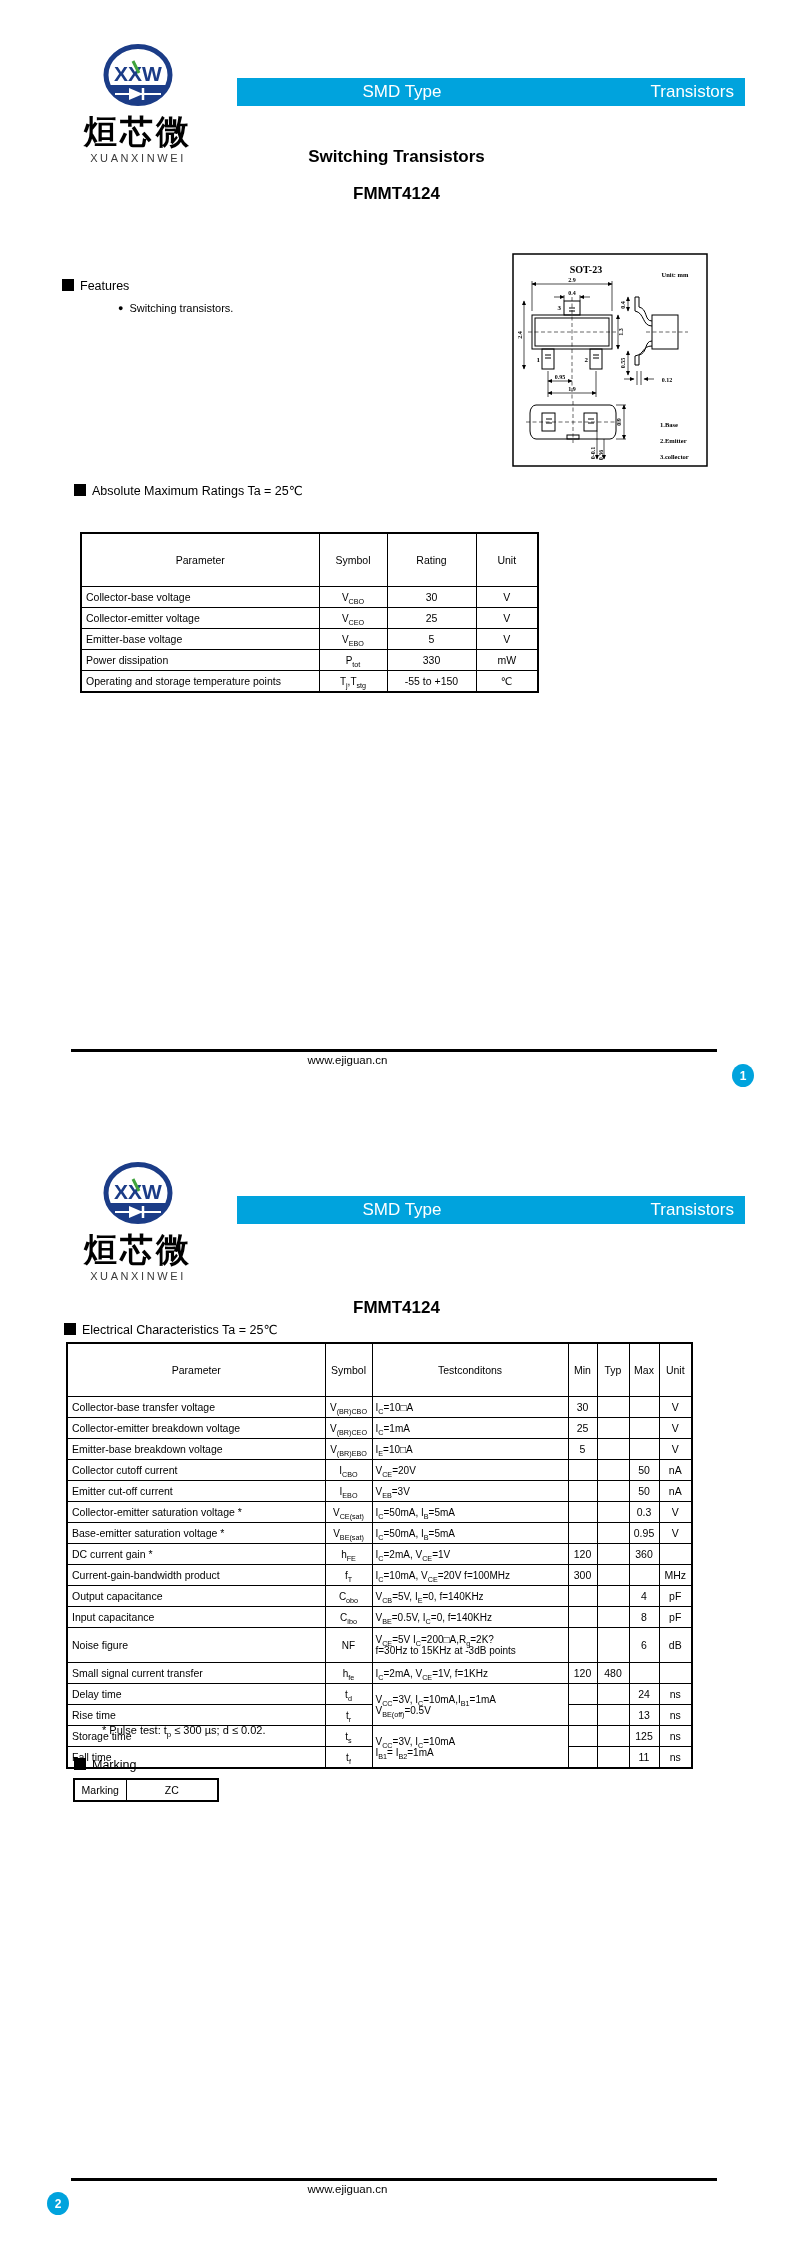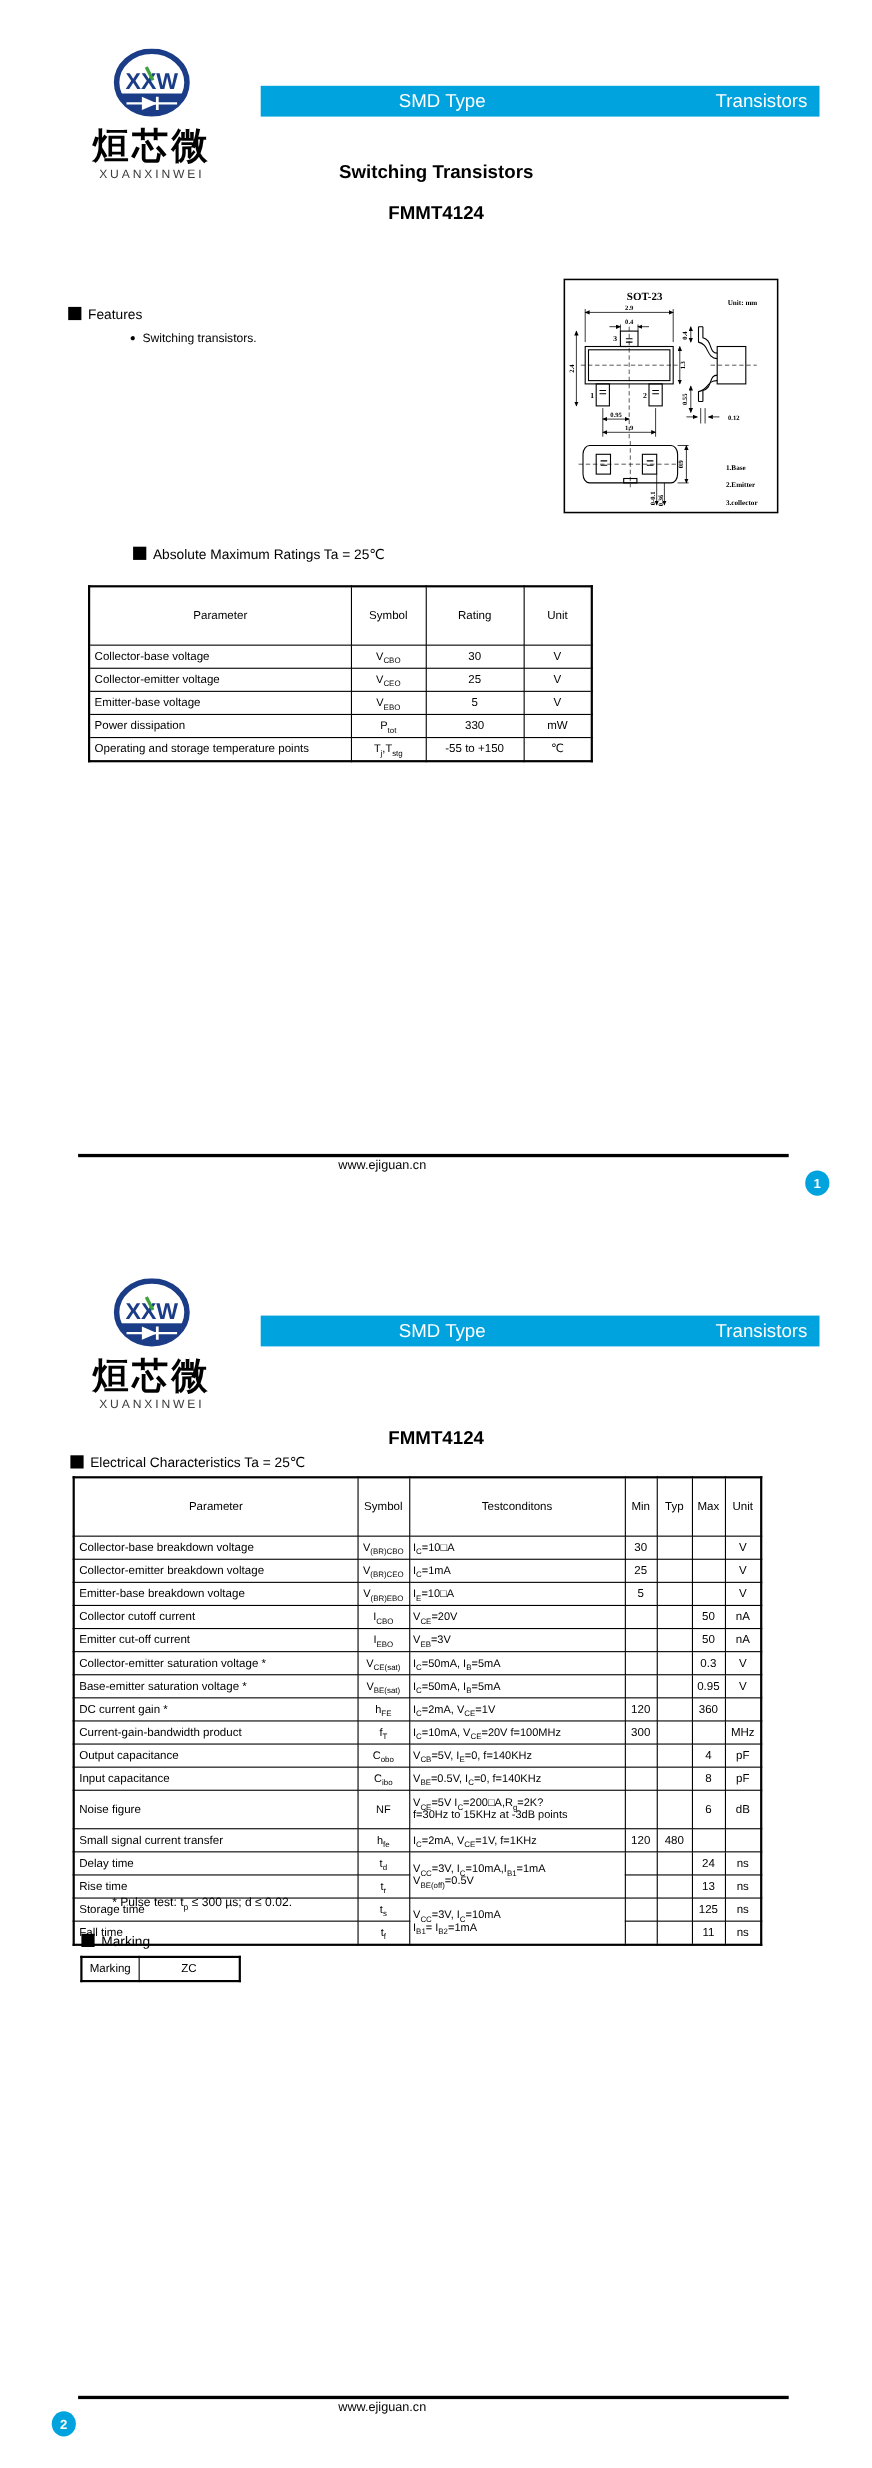--- a/index.html
+++ b/index.html
@@ -179,21 +179,21 @@
   </g>
   <text x="109" y="169" class="dm" transform="rotate(-90 109 169)">0.9</text>
   <text x="83" y="200" class="dm" font-size="5.5" transform="rotate(-90 83 200)">0-0.1</text>
   <text x="91" y="202" class="dm" font-size="5.5" transform="rotate(-90 91 202)">0.36</text>
 
   <text x="148" y="174" class="nm">1.Base</text>
   <text x="148" y="190" class="nm">2.Emitter</text>
   <text x="148" y="206" class="nm">3.collector</text>
 </svg>
 
-<div class="abs sec" style="left:74px;top:496px;margin-left:47px;"><span class="sq"></span><span>Absolute Maximum Ratings Ta = 25℃</span></div>
+<div class="abs sec" style="left:74px;top:483px;"><span class="sq"></span><span>Absolute Maximum Ratings Ta = 25℃</span></div>
 
 <table style="left:80px;top:532px;width:457px;">
   <colgroup>
       <col style="width:238px">
       <col style="width:68px">
       <col style="width:89px">
       <col style="width:62px">
     </colgroup>
   <thead>
     <tr>
@@ -287,21 +287,21 @@
       <th>Symbol</th>
       <th>Testconditons</th>
       <th>Min</th>
       <th>Typ</th>
       <th>Max</th>
       <th>Unit</th>
     </tr>
   </thead>
   <tbody id="electrical-body">
       <tr>
-        <td class="cl">Collector-base breakdown voltage</td>
+        <td class="cl">Collector-base transfer voltage</td>
         <td class="sym">V<sub>(BR)CBO</sub></td>
         <td class="cond">
           <div>I<sub>C</sub>=10□A</div>
         </td>
         <td class="cc">30</td>
         <td class="cc"></td>
         <td class="cc"></td>
         <td class="cc">V</td>
       </tr>
       <tr>

